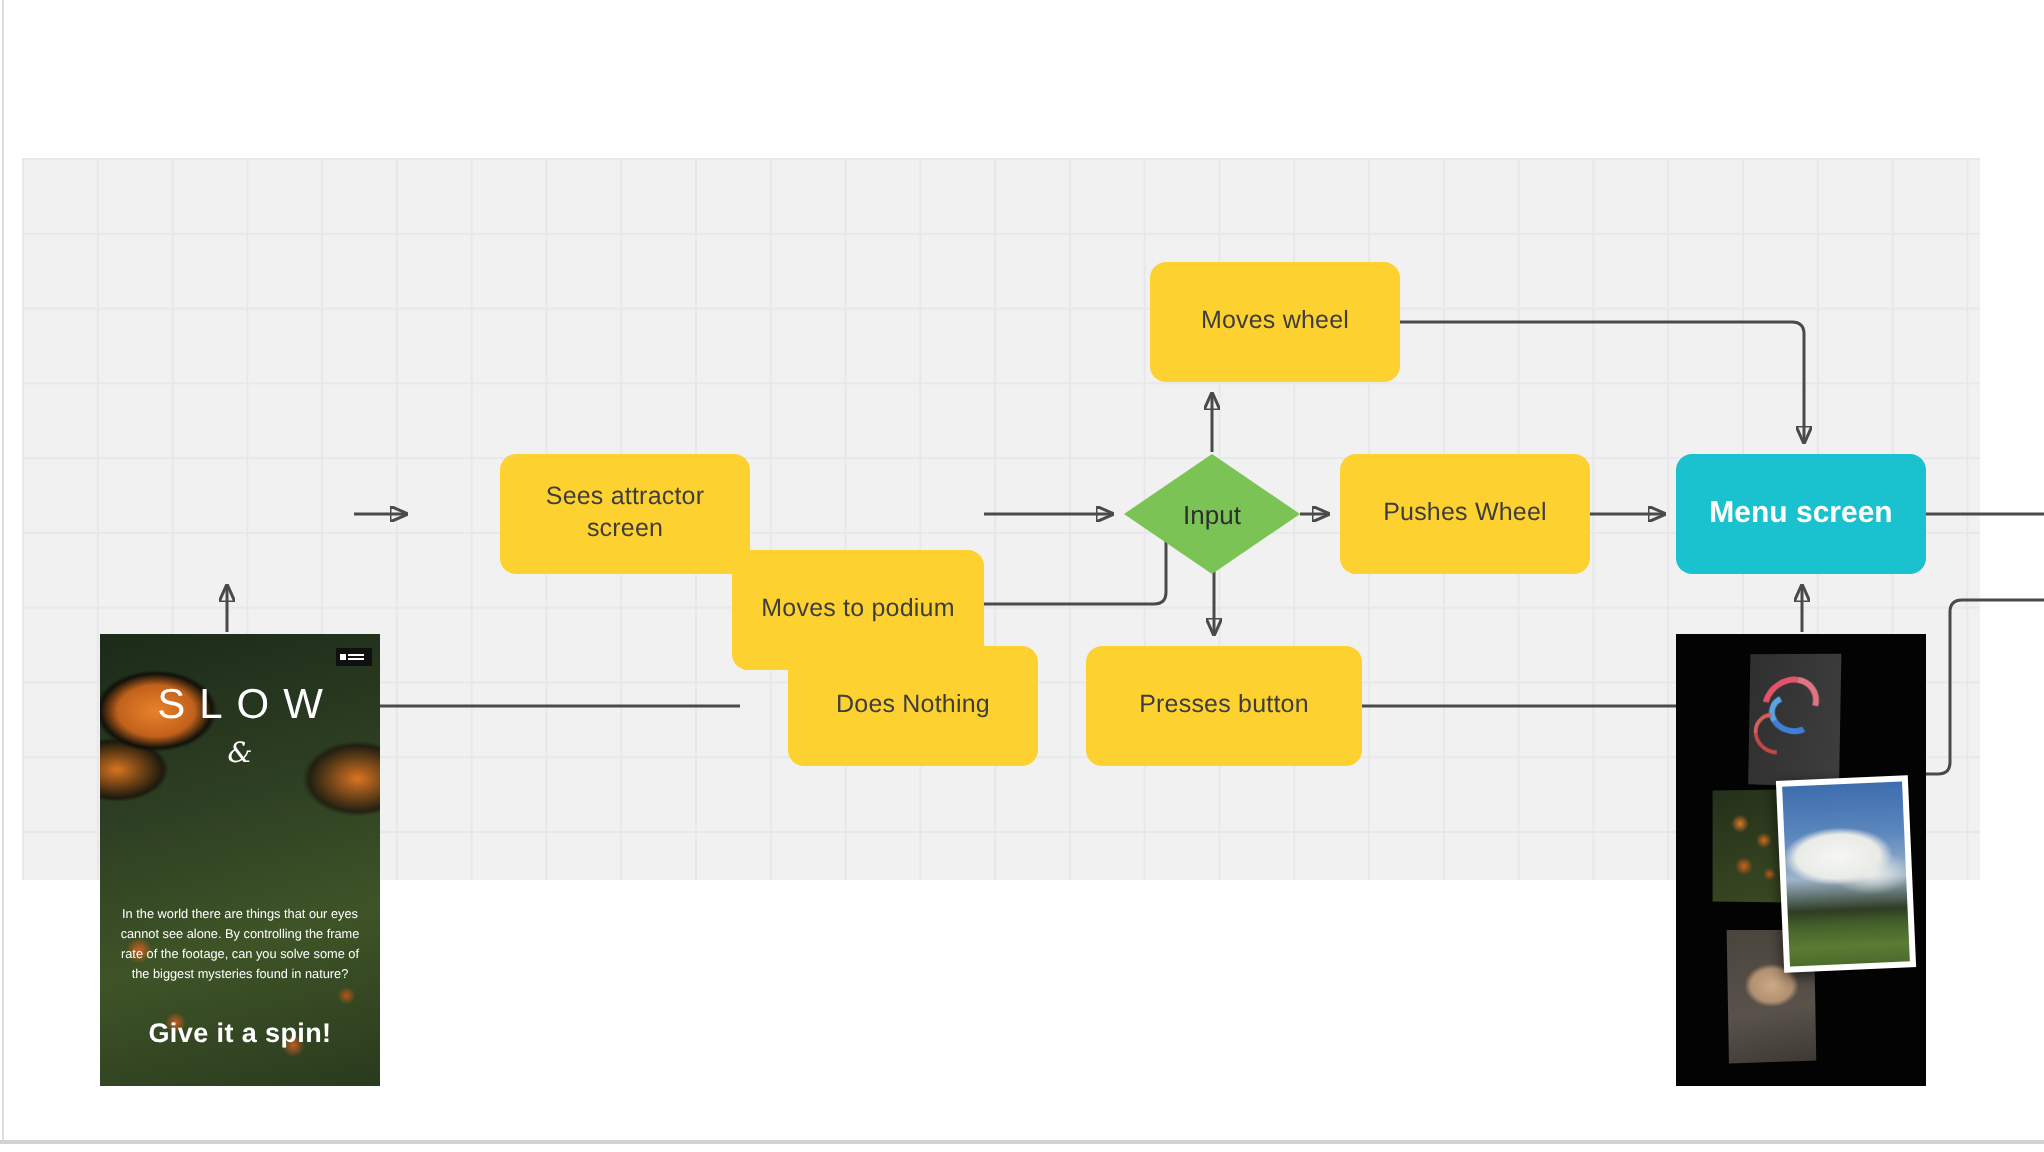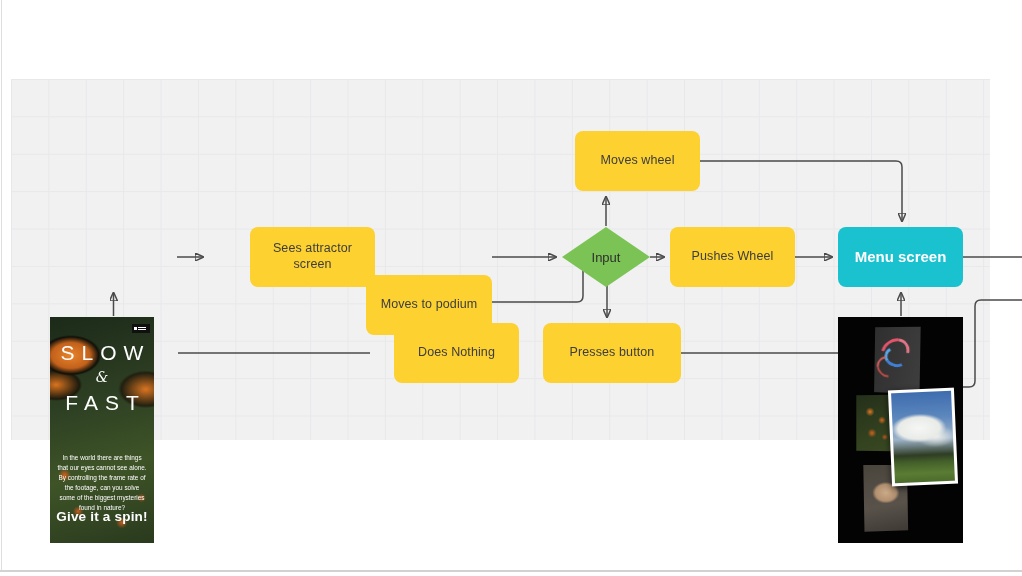--- a/index.html
+++ b/index.html
@@ -26,21 +26,21 @@
   .node.action { background:#fcd130; color:#3d3d3d; font-size:12.5px; line-height:1.25;
                  letter-spacing:.1px; }
   .node.screen { background:#1ac1ce; color:#ffffff; font-weight:bold; font-size:15px; line-height:1.25; }
   .node.decision { background:transparent; padding:0; }
   .diamond-shape { position:absolute; left:0; top:0; width:100%; height:100%;
                    background:#7cc356; clip-path:polygon(50% 0, 100% 50%, 50% 100%, 0 50%); }
   .diamond-label { position:relative; z-index:1; color:#2e2e2e; font-size:13px; }
 
   
   .poster {
-    position:absolute; left:50px; top:317px; width:104px; height:226px; overflow:hidden;
+    position:absolute; left:50px; top:317px; width:140px; height:226px; overflow:hidden;
     background:
       radial-gradient(ellipse 48px 32px at 20% 17%, #e8832b 0%, #c2611b 40%, rgba(15,14,8,.92) 58%, rgba(0,0,0,0) 64%),
       radial-gradient(ellipse 42px 26px at 6% 30%, #d9741f 0%, rgba(25,20,10,.85) 55%, rgba(0,0,0,0) 62%),
       radial-gradient(ellipse 44px 30px at 92% 32%, #d97422 0%, rgba(30,24,12,.8) 55%, rgba(0,0,0,0) 63%),
       radial-gradient(circle 9px at 14% 70%, #d2601e 0%, rgba(0,0,0,0) 72%),
       radial-gradient(circle 7px at 27% 86%, #cc5a1c 0%, rgba(0,0,0,0) 75%),
       radial-gradient(circle 8px at 69% 91%, #c65a1e 0%, rgba(0,0,0,0) 72%),
       radial-gradient(circle 6px at 88% 80%, #b85418 0%, rgba(0,0,0,0) 75%),
       linear-gradient(165deg, #1c2a19 0%, #2e4023 38%, #3e5427 66%, #2a3a1e 100%);
     cursor:pointer;
@@ -162,21 +162,20 @@
     <span>Presses button</span>
   </div>
 
   <div class="poster">
     <span class="poster-badge">
         <i></i>
         <em></em>
       </span>
     <div class="poster-title pt-word1">SLOW</div>
     <div class="poster-title pt-amp">&amp;</div>
-    <div class="poster-title pt-word2">FAST</div>
     <div class="poster-body">In the world there are things that our eyes cannot see alone. By controlling the frame rate of the footage, can you solve some of the biggest mysteries found in nature?</div>
     <div class="poster-cta">Give it a spin!</div>
   </div>
 
   <div class="menu-art">
     <div class="card card-abstract">
       <span class="arc-red"></span>
       <span class="arc-blue"></span>
       <span class="arc-tail"></span>
     </div>

